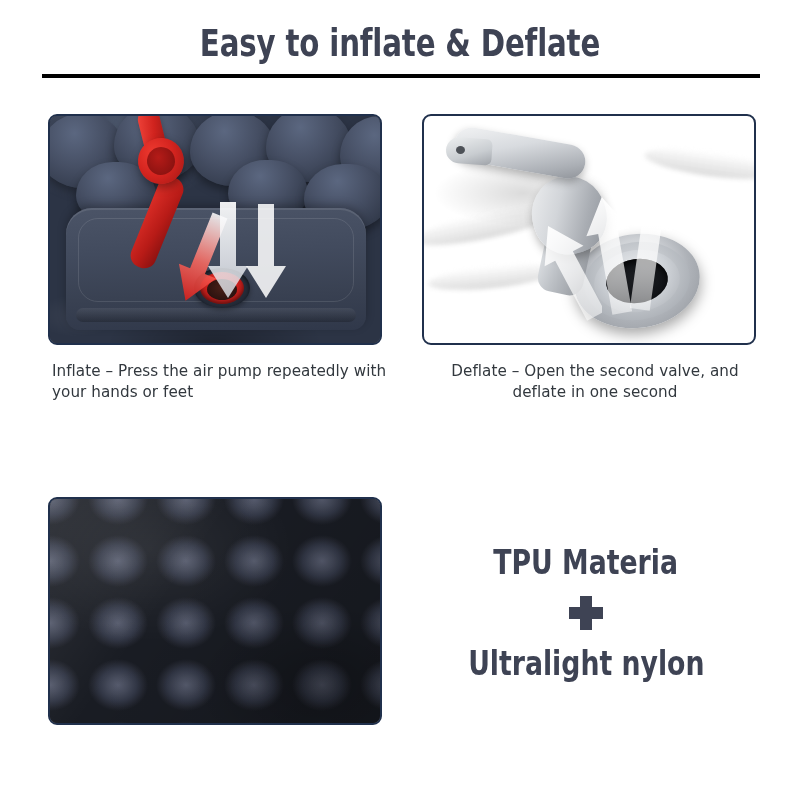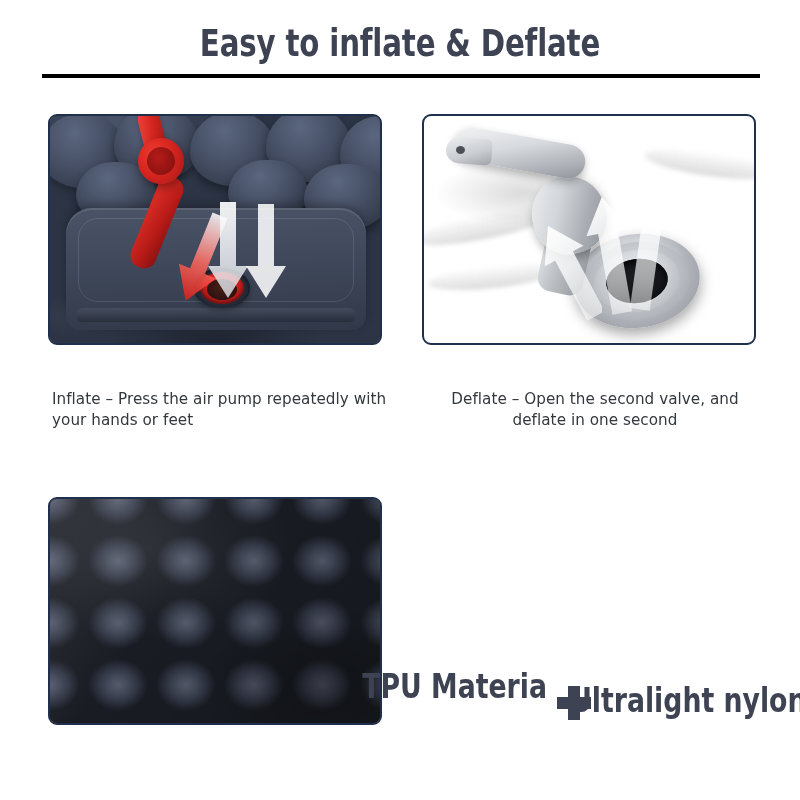--- a/index.html
+++ b/index.html
@@ -367,21 +367,20 @@
   }
 
   
   .caption {
     position: absolute;
     font-family: "DejaVu Sans", "Liberation Sans", sans-serif;
     font-size: 15.2px;
     line-height: 21px;
     color: #32383e;
     letter-spacing: 0.05px;
-    margin-top: 28px;
   }
   #caption-inflate {
     left: 52px;
     top: 361px;
     width: 340px;
   }
   #caption-deflate {
     left: 430px;
     top: 361px;
     width: 330px;
@@ -389,21 +388,22 @@
   }
 
   
   .material-block {
     position: absolute;
     left: 406px;
     top: 505px;
     width: 360px;
     height: 215px;
     display: flex;
-    align-items: flex-end;
+    flex-direction: column;
+    align-items: center;
     justify-content: center;
   }
   .material-line {
     font-family: "DejaVu Sans Condensed", "Liberation Sans Narrow", "Liberation Sans", sans-serif;
     font-weight: bold;
     font-size: 33px;
     color: #3e4354;
     letter-spacing: 0px;
     white-space: nowrap;
     transform: scaleX(0.9);

